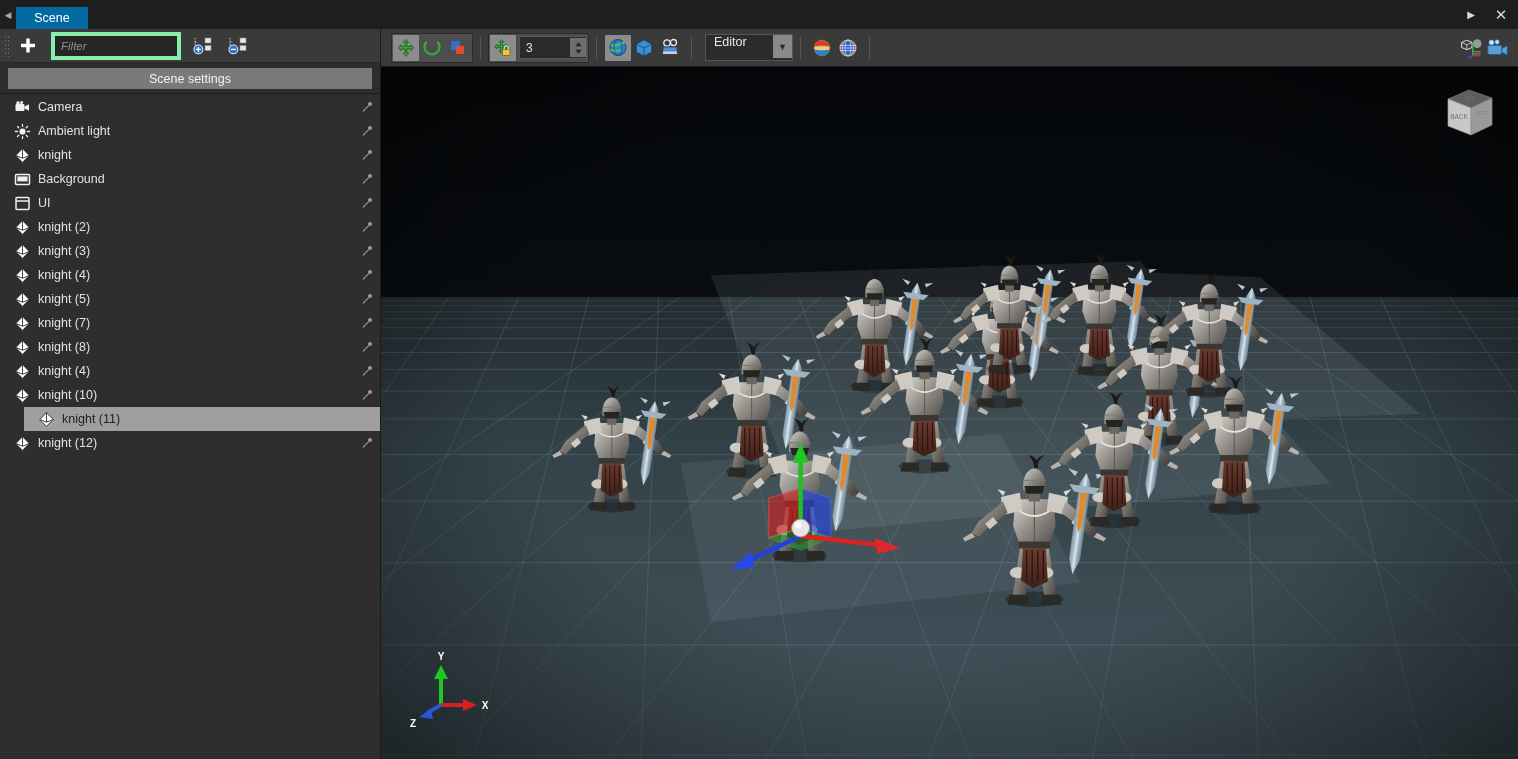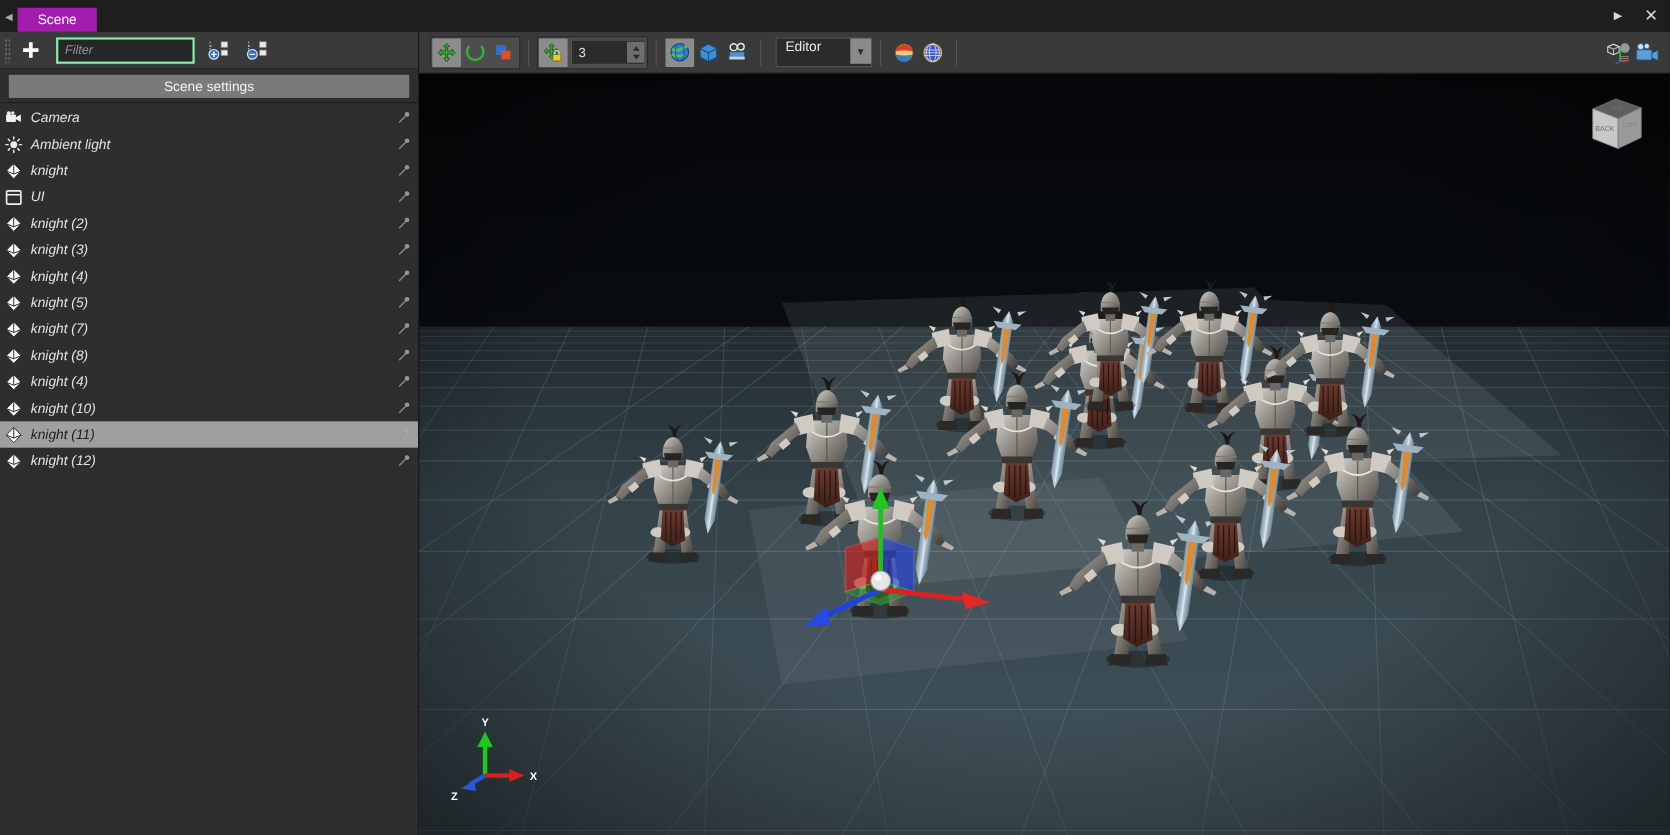--- a/index.html
+++ b/index.html
@@ -30,21 +30,21 @@
   .tab-scroll-left {
     width: 16px; height: 29px;
     display: flex; align-items: center; justify-content: center;
     color: #a8a8a8; font-size: 9px;
     cursor: pointer;
   }
   .tab {
     height: 22px;
     min-width: 48px;
     padding: 0 12px;
-    background: #a21caf;
+    background: #0369a1;
     color: #ffffff;
     font-size: 12.5px;
     display: flex; align-items: center; justify-content: center;
     margin-bottom: 0px;
     cursor: pointer;
   }
   .titlebar-spacer { flex: 1 1 auto; }
   .win-btns {
     display: flex; align-items: center;
     height: 29px;
@@ -100,21 +100,21 @@
     width: 30px; height: 28px;
     display: flex; align-items: center; justify-content: center;
     cursor: pointer;
   }
   .tb-plus svg { display: block; }
   .filter-input {
     width: 110px;
     height: 20px;
     margin-left: 8px;
     background: #262626;
-    border: 2px solid #86efac;
+    border: 4px solid #86efac;
     color: #cfcfcf;
     font-size: 11.5px;
     font-style: italic;
     padding: 0 6px;
     outline: none;
     font-family: "Liberation Sans", sans-serif;
   }
   .filter-input::placeholder { color: #8f8f8f; font-style: italic; }
   .tree-icon-btn {
     width: 26px; height: 26px;
@@ -141,31 +141,31 @@
   .tree {
     flex: 1 1 auto;
     overflow: hidden;
     background: #2e2e2e;
     padding-top: 1px;
   }
   .tree-row {
     height: 24px;
     display: flex;
     align-items: center;
-    padding-left: 4px;
+    padding-left: 14px;
     padding-right: 6px;
     cursor: pointer;
     position: relative;
     color: #e2e2e2;
     font-size: 12.5px;
-    font-style: italic;
   }
   .tree-row.selected {
     background: #9f9f9f;
     color: #1f1f1f;
+    margin-left: 24px;
   }
   .tree-row .ico {
     width: 17px; height: 17px;
     margin-right: 7px;
     flex: 0 0 17px;
     display: flex; align-items: center; justify-content: center;
   }
   .tree-row .label { flex: 1 1 auto; white-space: nowrap; }
   .tree-row .pin {
     width: 14px; height: 14px;
@@ -376,20 +376,33 @@
               </svg></span>
           </div>
           <div class="tree-row">
             <span class="ico">
               <svg width="17" height="17" viewBox="0 0 17 17">
                 <path d="M8.5 1.6L15.2 8.5 8.5 15.4 1.8 8.5z" fill="#ffffff" stroke="#2e2e2e" stroke-width=".9"></path>
                 <path d="M1.8 8.5L8.5 11.2 15.2 8.5M8.5 1.6v9.6" stroke="#2e2e2e" stroke-width=".9" fill="none"></path>
               </svg>
             </span>
             <span class="label">knight</span>
+            <span class="pin"><svg width="14" height="14" viewBox="0 0 14 14">
+                <circle cx="10" cy="4" r="2.1" fill="#a8a8a8"></circle>
+                <path d="M8.6 5.6L3.2 11" stroke="#9a9a9a" stroke-width="1.3" stroke-linecap="round"></path>
+              </svg></span>
+          </div>
+          <div class="tree-row">
+            <span class="ico">
+              <svg width="17" height="17" viewBox="0 0 17 17">
+                <rect x="1.5" y="3.5" width="14" height="10" rx="1" fill="none" stroke="#f0f0f0" stroke-width="1.5"></rect>
+                <rect x="3.4" y="5.4" width="10.2" height="5" fill="#f0f0f0"></rect>
+              </svg>
+            </span>
+            <span class="label">Background</span>
             <span class="pin"><svg width="14" height="14" viewBox="0 0 14 14">
                 <circle cx="10" cy="4" r="2.1" fill="#a8a8a8"></circle>
                 <path d="M8.6 5.6L3.2 11" stroke="#9a9a9a" stroke-width="1.3" stroke-linecap="round"></path>
               </svg></span>
           </div>
           <div class="tree-row">
             <span class="ico">
               <svg width="17" height="17" viewBox="0 0 17 17">
                 <rect x="2" y="2.5" width="13" height="12" rx="1" fill="none" stroke="#f0f0f0" stroke-width="1.5"></rect>
                 <path d="M2 6h13" stroke="#f0f0f0" stroke-width="1.5"></path>

